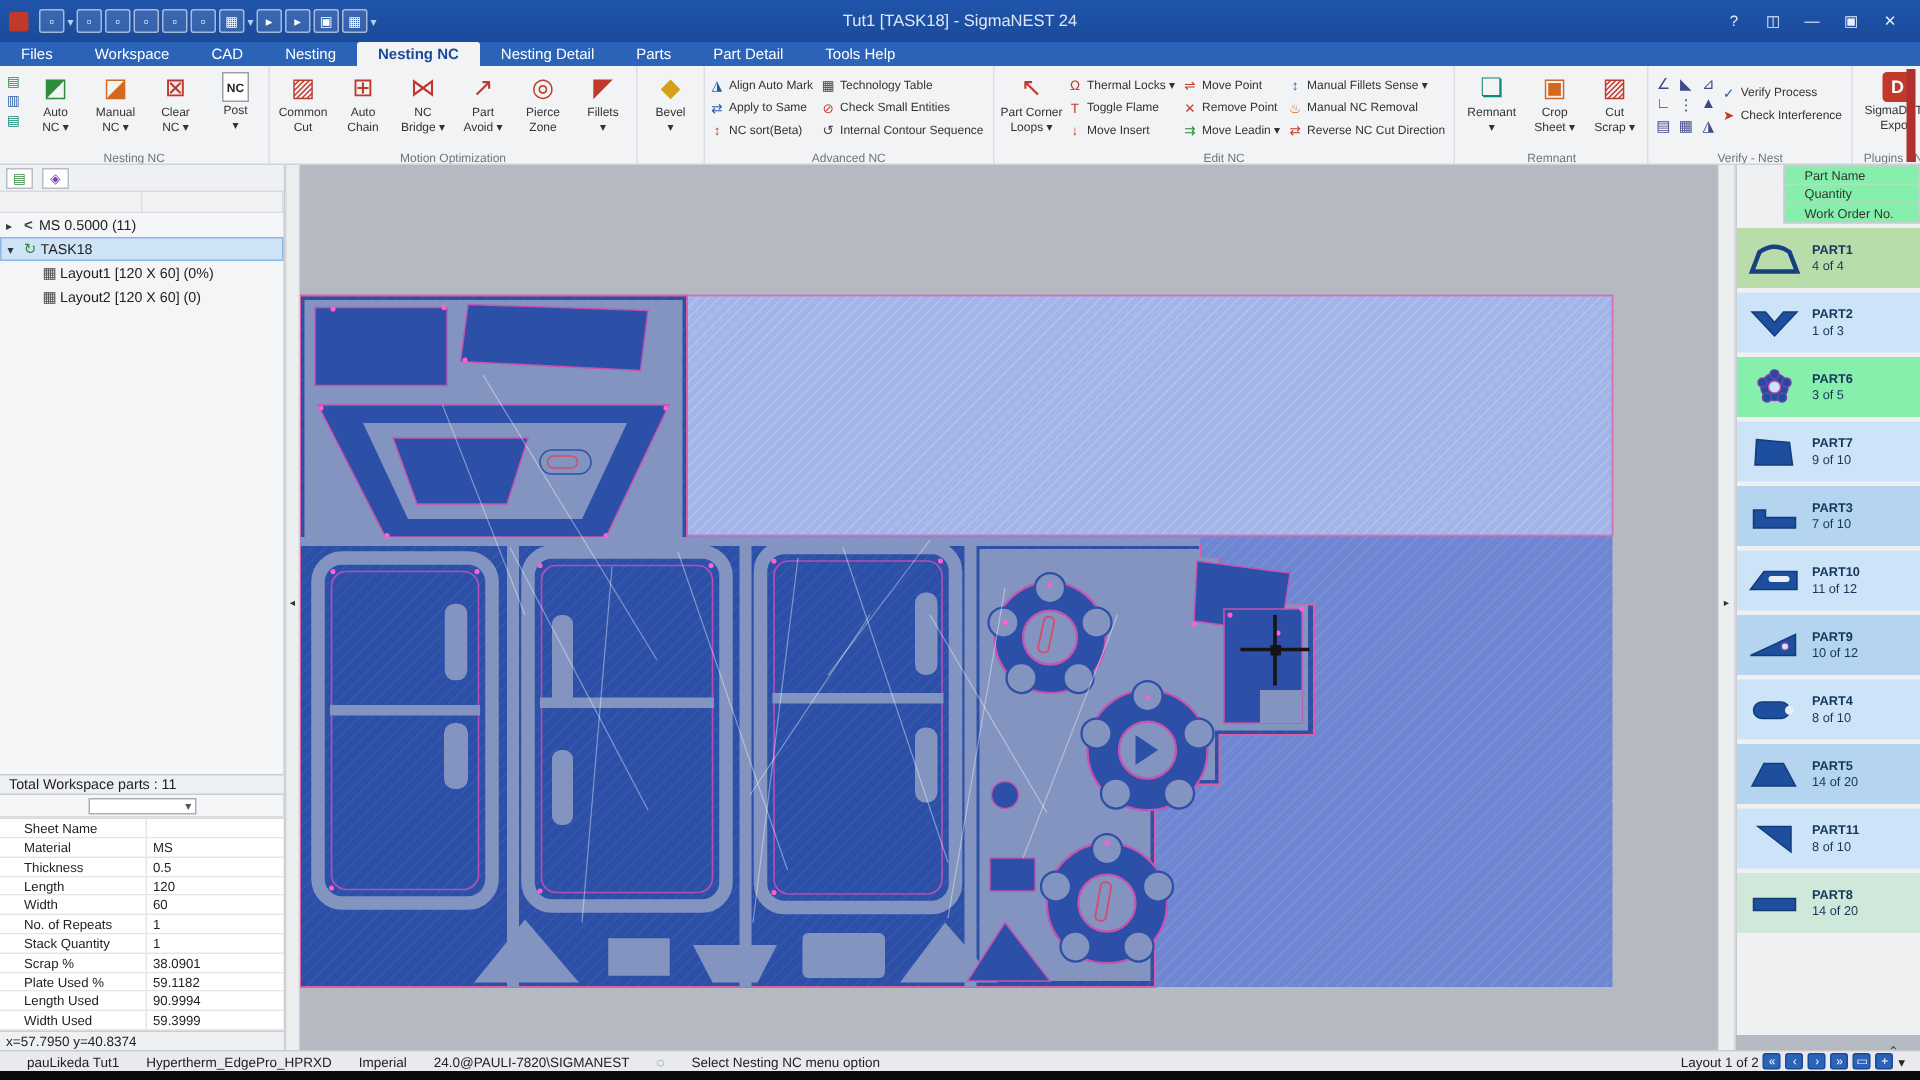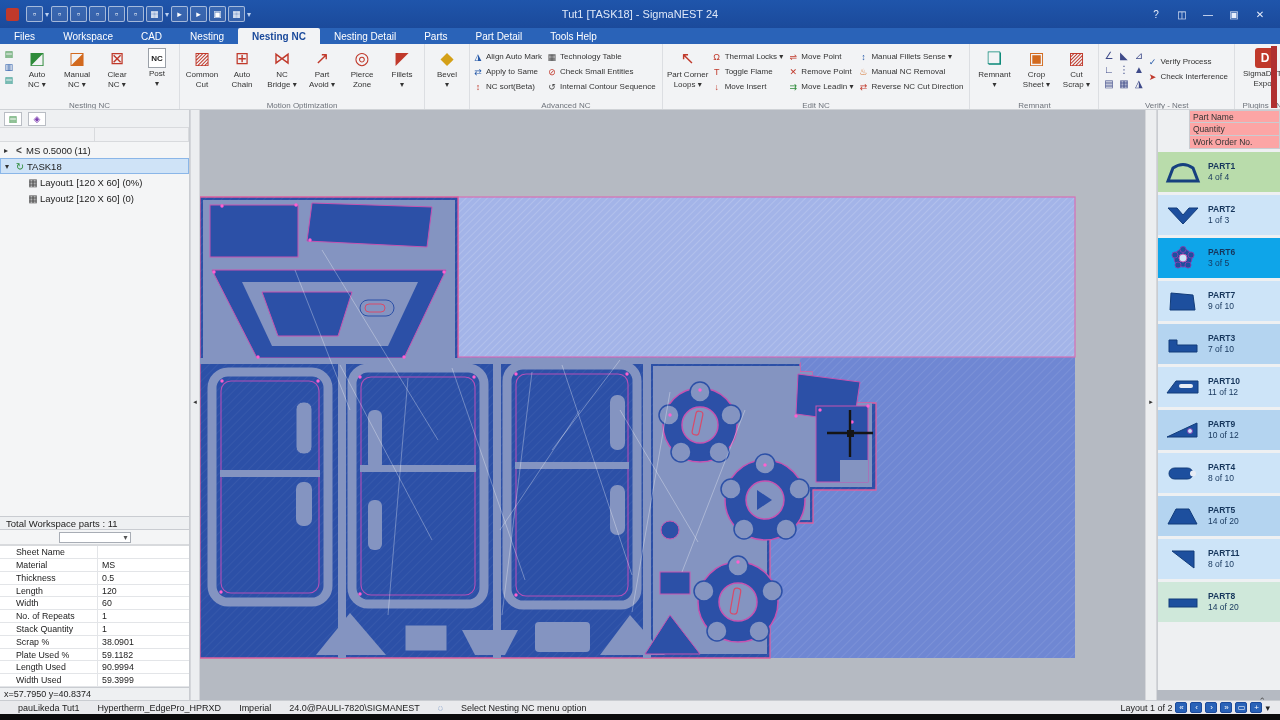--- a/index.html
+++ b/index.html
@@ -80,22 +80,22 @@
     border-right:1px solid #d4d6da; }
   .vsplit .arr { position:absolute; top:288px; left:0; right:0; text-align:center; font-size:7px; color:#333; }
 
   
   #canvas { position:absolute; left:200px; top:110px; width:945px; height:590px; background:#b5bac2; }
 
   
   #right-panel { position:absolute; left:1157px; top:110px; width:123px; height:580px; background:#eef0f2;
     border-left:1px solid #c9ccd1; }
   #rp-header { margin-left:31px; }
-  .rp-hrow { height:13px; background:#fca5a5; border:1px solid #c9ccd1; border-top:none; font-size:8.5px;
-    color:#333; display:flex; align-items:center; padding-left:3px; }
+  .rp-hrow { height:13px; background:#86efac; border:1px solid #c9ccd1; border-top:none; font-size:8.5px;
+    color:#333; display:flex; align-items:center; padding-left:13px; }
   .rp-hrow:first-child { border-top:1px solid #c9ccd1; }
   .partrow { height:40px; margin-top:3px; display:flex; align-items:center; }
   .partrow .pthumb { width:50px; display:flex; justify-content:center; }
   .partrow .ptxt { font-size:8.5px; color:#16365c; line-height:11px; }
   .partrow .pname { font-weight:bold; }
 
   
   #statusbar { position:absolute; left:0; top:700px; width:1280px; height:14px; background:#e9eaed;
     border-top:1px solid #c9ccd1; display:flex; align-items:center; font-size:9px; color:#222; }
   #statusbar .sseg { margin-left:18px; white-space:nowrap; }
@@ -620,21 +620,21 @@
     <span class="pthumb">
       <svg width="38" height="22" viewBox="0 0 38 22">
           <polygon points="4,4 13,4 19,11 25,4 34,4 19,20" fill="#1d4f9e" stroke="#123c7a"></polygon>
         </svg>
       </span>
     <span class="ptxt">
         <div class="pname">PART2</div>
         <div>1 of 3</div>
       </span>
   </div>
-  <div class="partrow" style="background-color: #0ea5e9; align-items: center;">
+  <div class="partrow" style="background-color: #86efac; align-items: center;">
     <span class="pthumb">
       <svg width="38" height="24" viewBox="0 0 38 24">
           <circle cx="19" cy="12" r="9" fill="#1d4f9e" stroke="#7d3fb0"></circle>
       <circle cx="19" cy="3.5" r="3" fill="#1d4f9e" stroke="#7d3fb0"></circle>
           <circle cx="11" cy="9" r="3" fill="#1d4f9e" stroke="#7d3fb0"></circle>
       <circle cx="14" cy="19" r="3" fill="#1d4f9e" stroke="#7d3fb0"></circle>
           <circle cx="24" cy="19" r="3" fill="#1d4f9e" stroke="#7d3fb0"></circle>
       <circle cx="27" cy="9" r="3" fill="#1d4f9e" stroke="#7d3fb0"></circle>
           <circle cx="19" cy="12" r="4" fill="#cde4f8" stroke="#c653b1"></circle>
         </svg>

